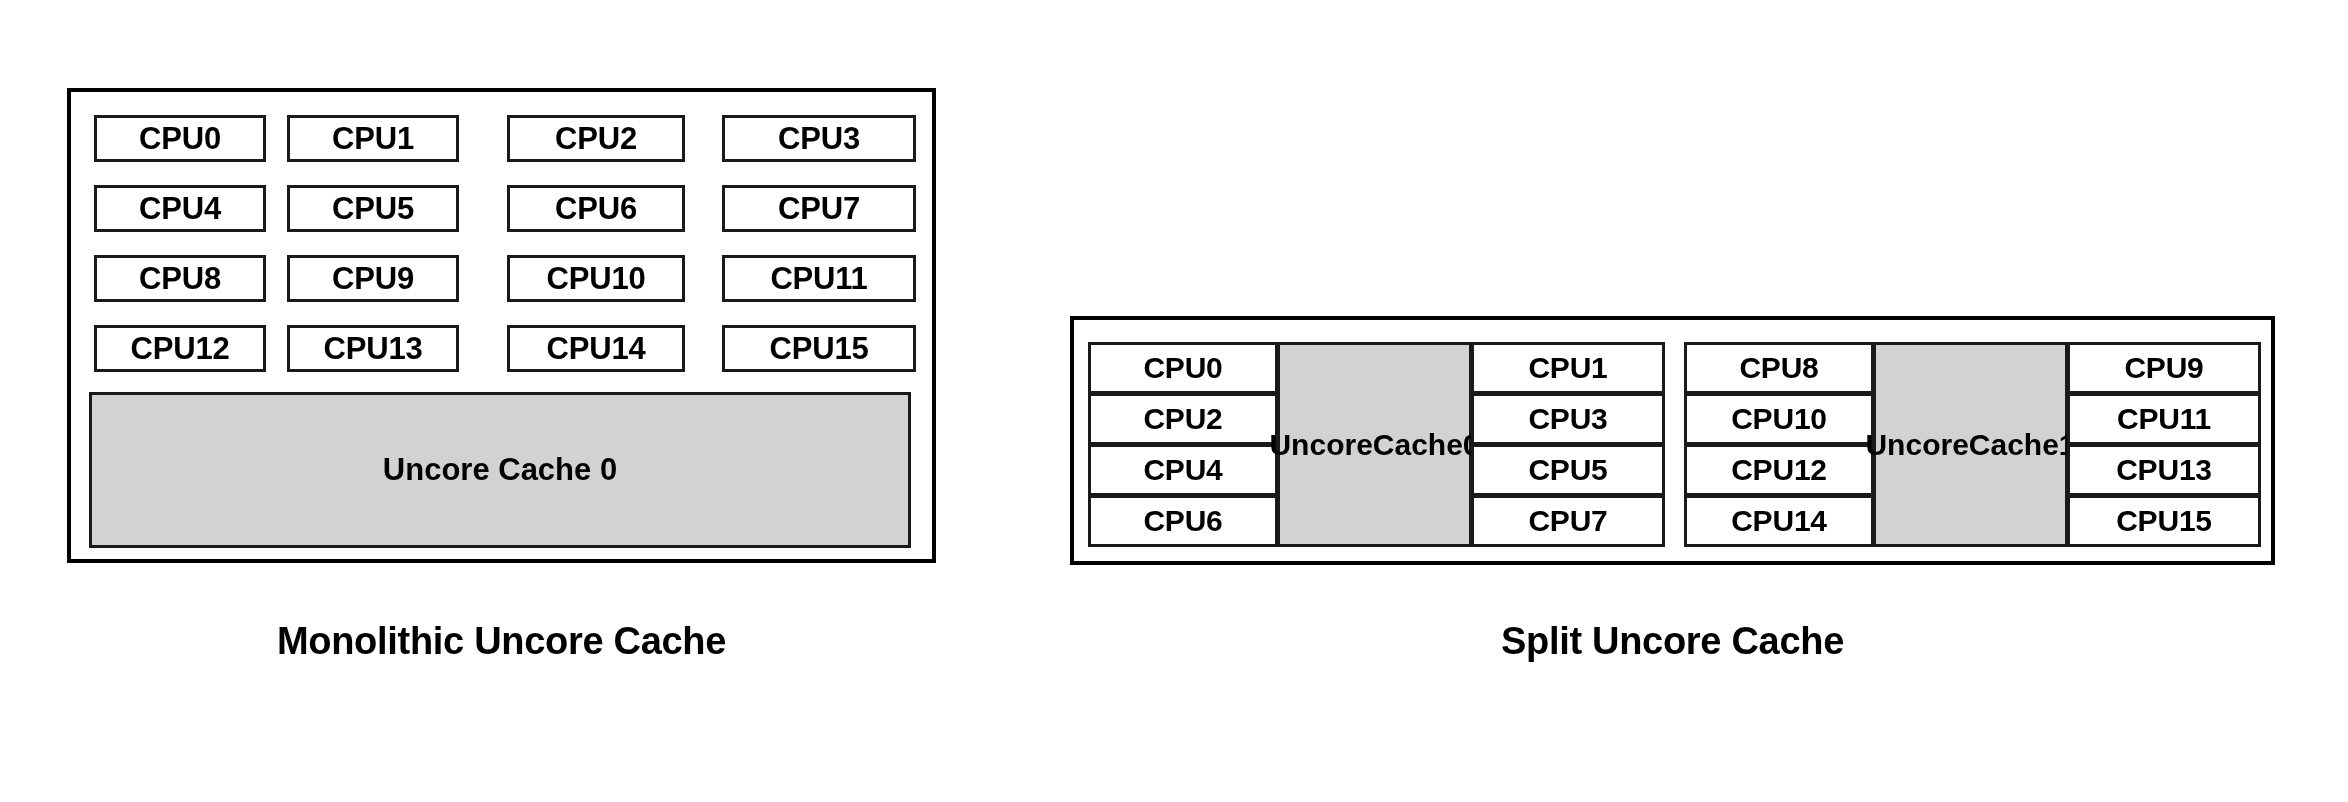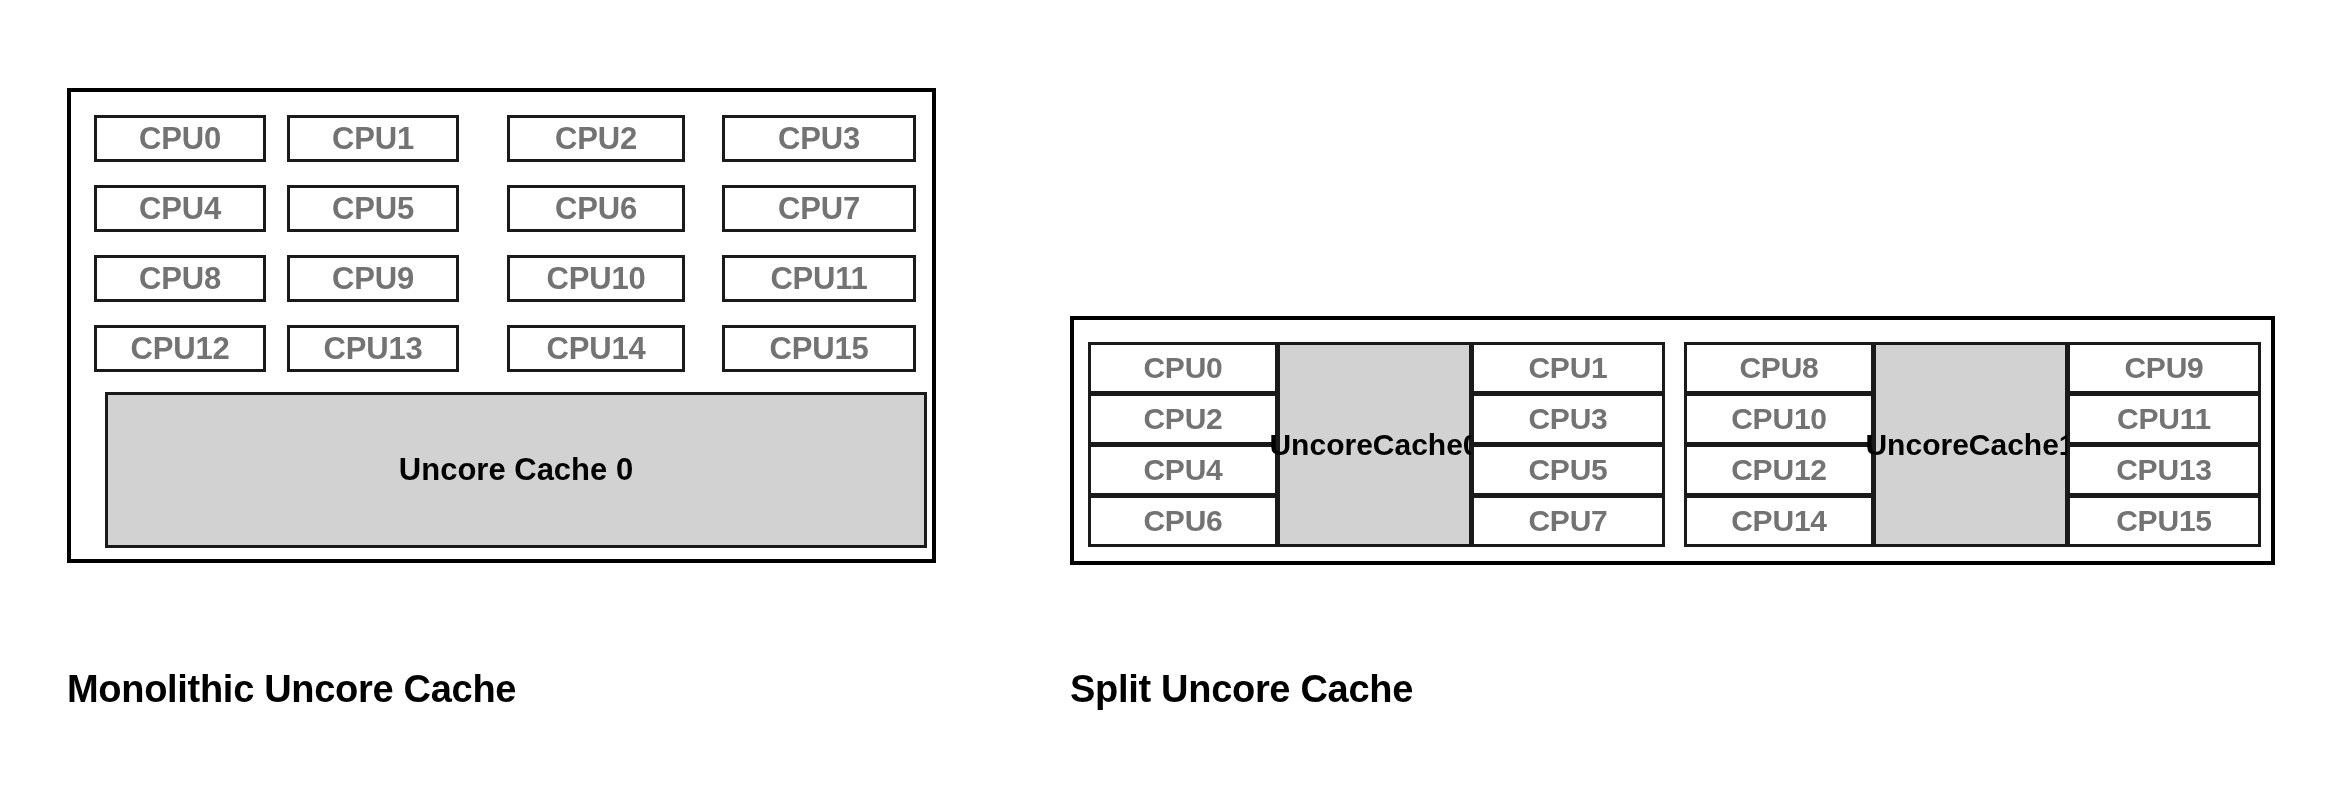--- a/index.html
+++ b/index.html
@@ -29,21 +29,21 @@
   }
 
   .cpu-box {
     position: absolute;
     box-sizing: border-box;
     background: #ffffff;
     border: 3px solid #1a1a1a;
     display: flex;
     align-items: center;
     justify-content: center;
-    color: #737373;
+    color: #000000;
     font-weight: bold;
     letter-spacing: -0.2px;
   }
 
   .cache-box {
     position: absolute;
     box-sizing: border-box;
     background: #d2d2d2;
     border: 3px solid #1a1a1a;
     display: flex;
@@ -53,35 +53,35 @@
     font-weight: bold;
     line-height: 1.18;
     text-align: center;
   }
 
   .caption {
     position: absolute;
     color: #000000;
     font-weight: bold;
     font-size: 38px;
+    text-align: center;
     white-space: nowrap;
     letter-spacing: -0.3px;
-    margin-top: 48px;
   }
 
   
   #mono-panel {
     left: 67px;
     top: 88px;
     width: 869px;
     height: 475px;
   }
   #mono-panel .cpu-box { font-size: 31px; }
   #mono-cache {
-    left: 34px;
+    left: 18px;
     top: 300px;
     width: 822px;
     height: 156px;
     font-size: 31px;
   }
   #mono-caption {
     left: 67px;
     top: 620px;
     width: 869px;
   }

